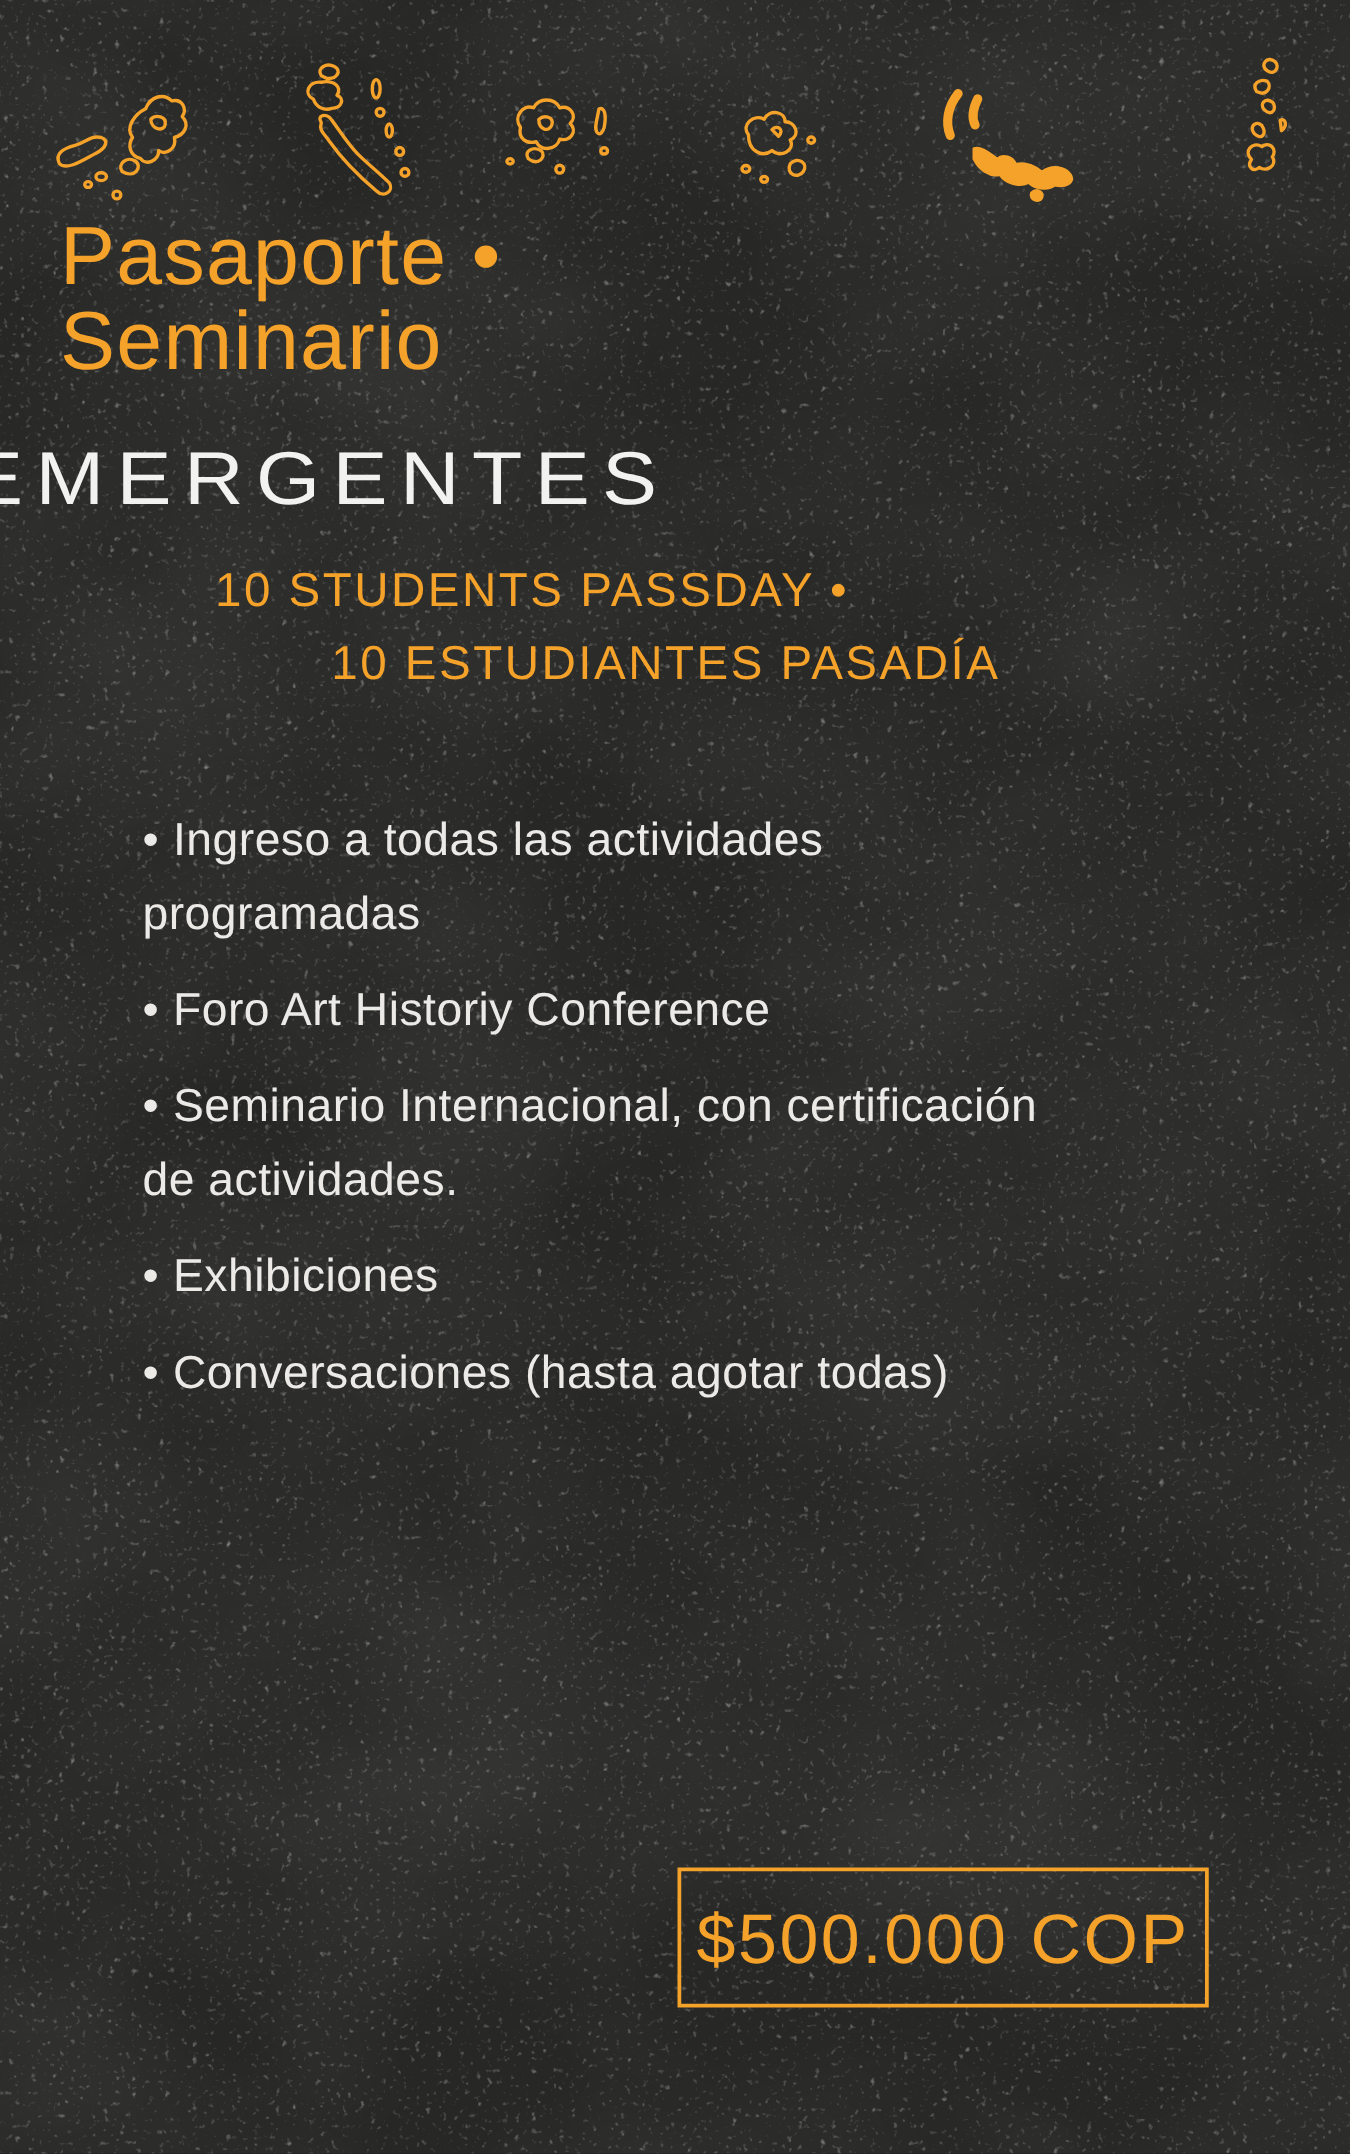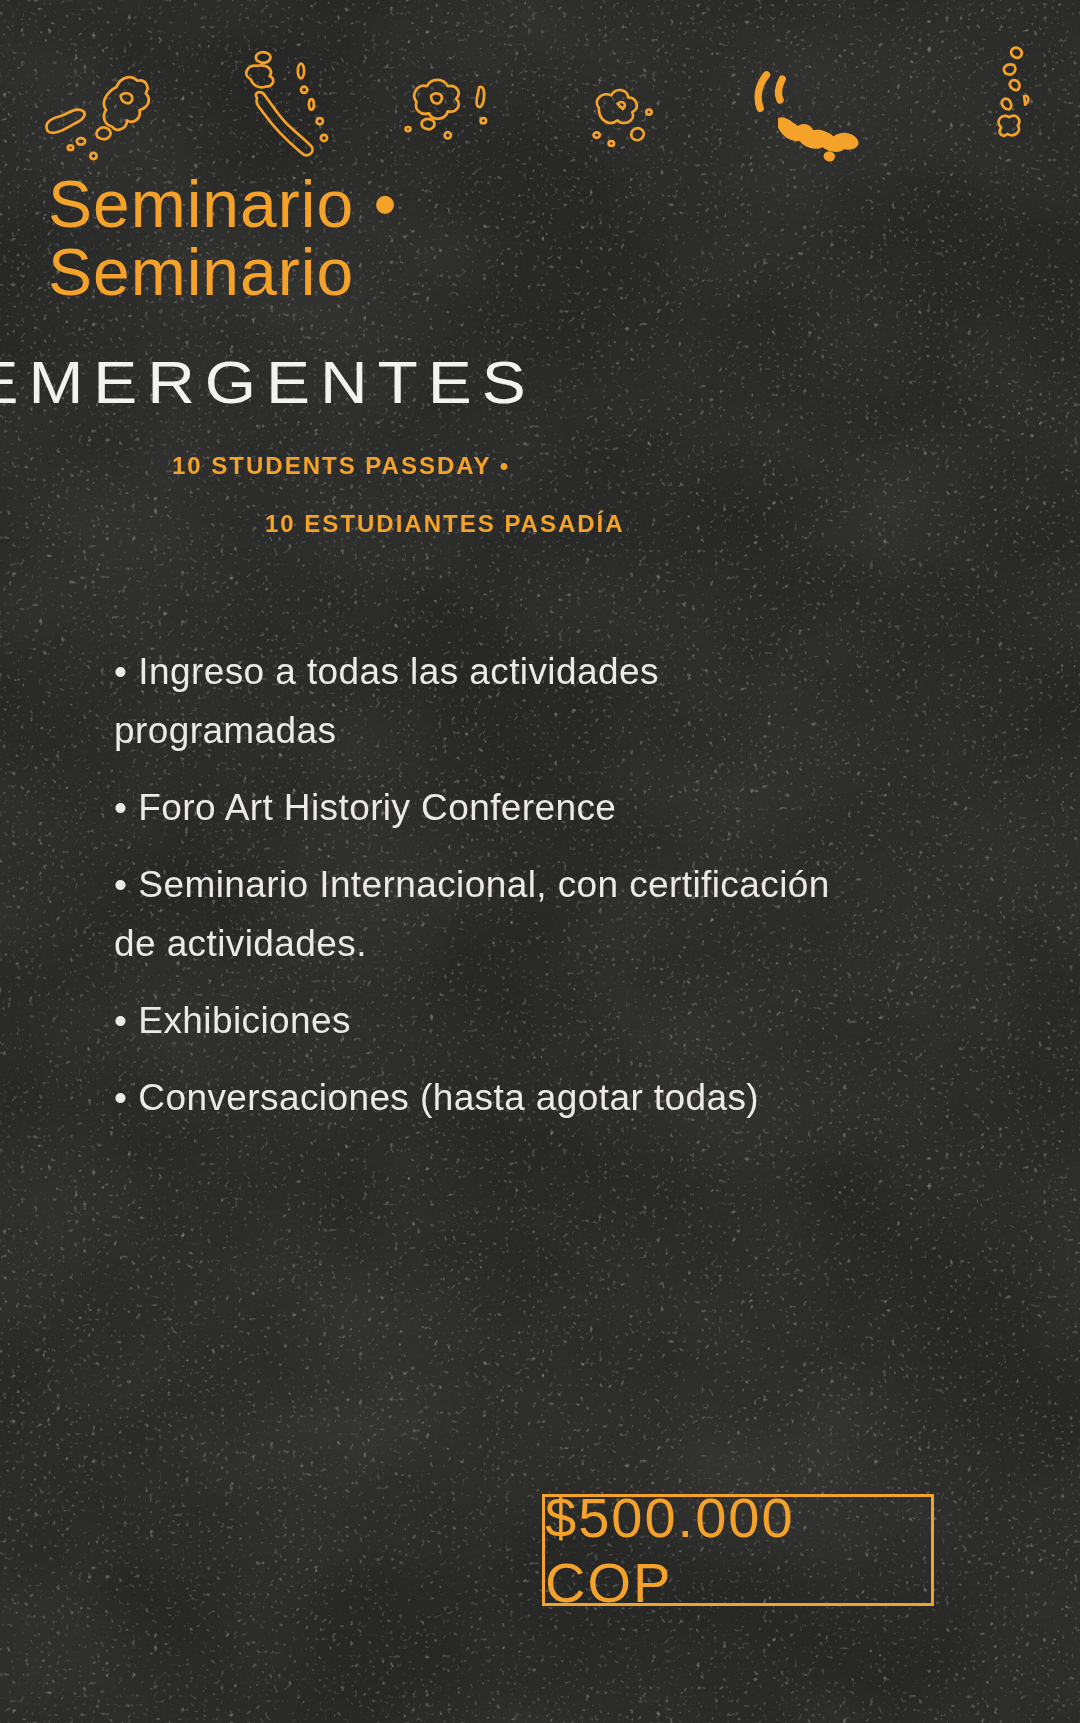--- a/index.html
+++ b/index.html
@@ -43,36 +43,36 @@
   .isl-stroke-thick{fill:none;stroke:var(--accent);stroke-width:7;stroke-linecap:round;}
 
   
   .title{top:170px;left:48px;color:var(--accent);font-size:66px;line-height:68px;font-weight:500;letter-spacing:1px;}
 
   
   .heading{top:348px;left:0;width:100%;text-align:left;color:var(--heading-text);}
   .heading span{display:inline-block;font-size:60px;font-weight:400;letter-spacing:9px;transform:scaleX(1.1);}
 
   
-  .subtitle{color:var(--accent);font-size:24px;font-weight:700;letter-spacing:2px;white-space:nowrap;}
+  .subtitle{color:var(--accent);font-size:38px;font-weight:400;letter-spacing:2px;white-space:nowrap;}
   .subtitle-en{top:452px;left:172px;}
   .subtitle-es{top:510px;left:265px;}
 
   
   .benefits{top:642px;left:114px;width:752px;list-style:none;}
   .benefits li{
     color:var(--body-text);
     font-size:37px;font-weight:400;letter-spacing:0.4px;
     line-height:59px;margin-bottom:18px;
   }
   .benefits .bullet{margin-right:11px;}
 
   
   .price-box{
-    top:1494px;left:542px;width:392px;height:112px;
+    top:1494px;left:542px;width:425px;height:112px;
     border:3px solid var(--accent);
     display:flex;align-items:center;justify-content:center;
   }
   .price-box span{color:var(--accent);font-size:56px;font-weight:500;letter-spacing:2px;}
 </style>
 </head>
 <body>
 
 <div class="poster">
 
@@ -138,21 +138,21 @@
       <path class="isl" d="M102 12 C96 8 102 0 108 5 C112 9 108 16 102 12 Z"></path>
       <path class="isl" d="M94 28 C90 22 96 18 102 20 C106 24 102 32 94 28 Z"></path>
       <path class="isl" d="M100 42 C96 38 100 32 106 36 C110 40 106 48 100 42 Z"></path>
       <path class="isl" d="M112 50 C116 48 118 54 113 58 Z"></path>
       <path class="isl" d="M92 60 C88 54 94 50 98 54 C102 60 98 66 92 60 Z"></path>
       <path class="isl" d="M90 80 C84 74 90 66 98 70 C104 66 110 72 106 78 C110 84 102 90 96 86 C92 90 86 86 90 80 Z"></path>
     </svg>
   </div>
 
   <div class="layer title">
-    <div>Seminario •</div>
+    <div>Pasaporte •</div>
     <div>Seminario</div>
   </div>
 
   <div class="layer heading">
     <span>EMERGENTES</span>
   </div>
 
   <div class="layer subtitle subtitle-en">10 STUDENTS PASSDAY •</div>
   <div class="layer subtitle subtitle-es">10 ESTUDIANTES PASADÍA</div>
 

